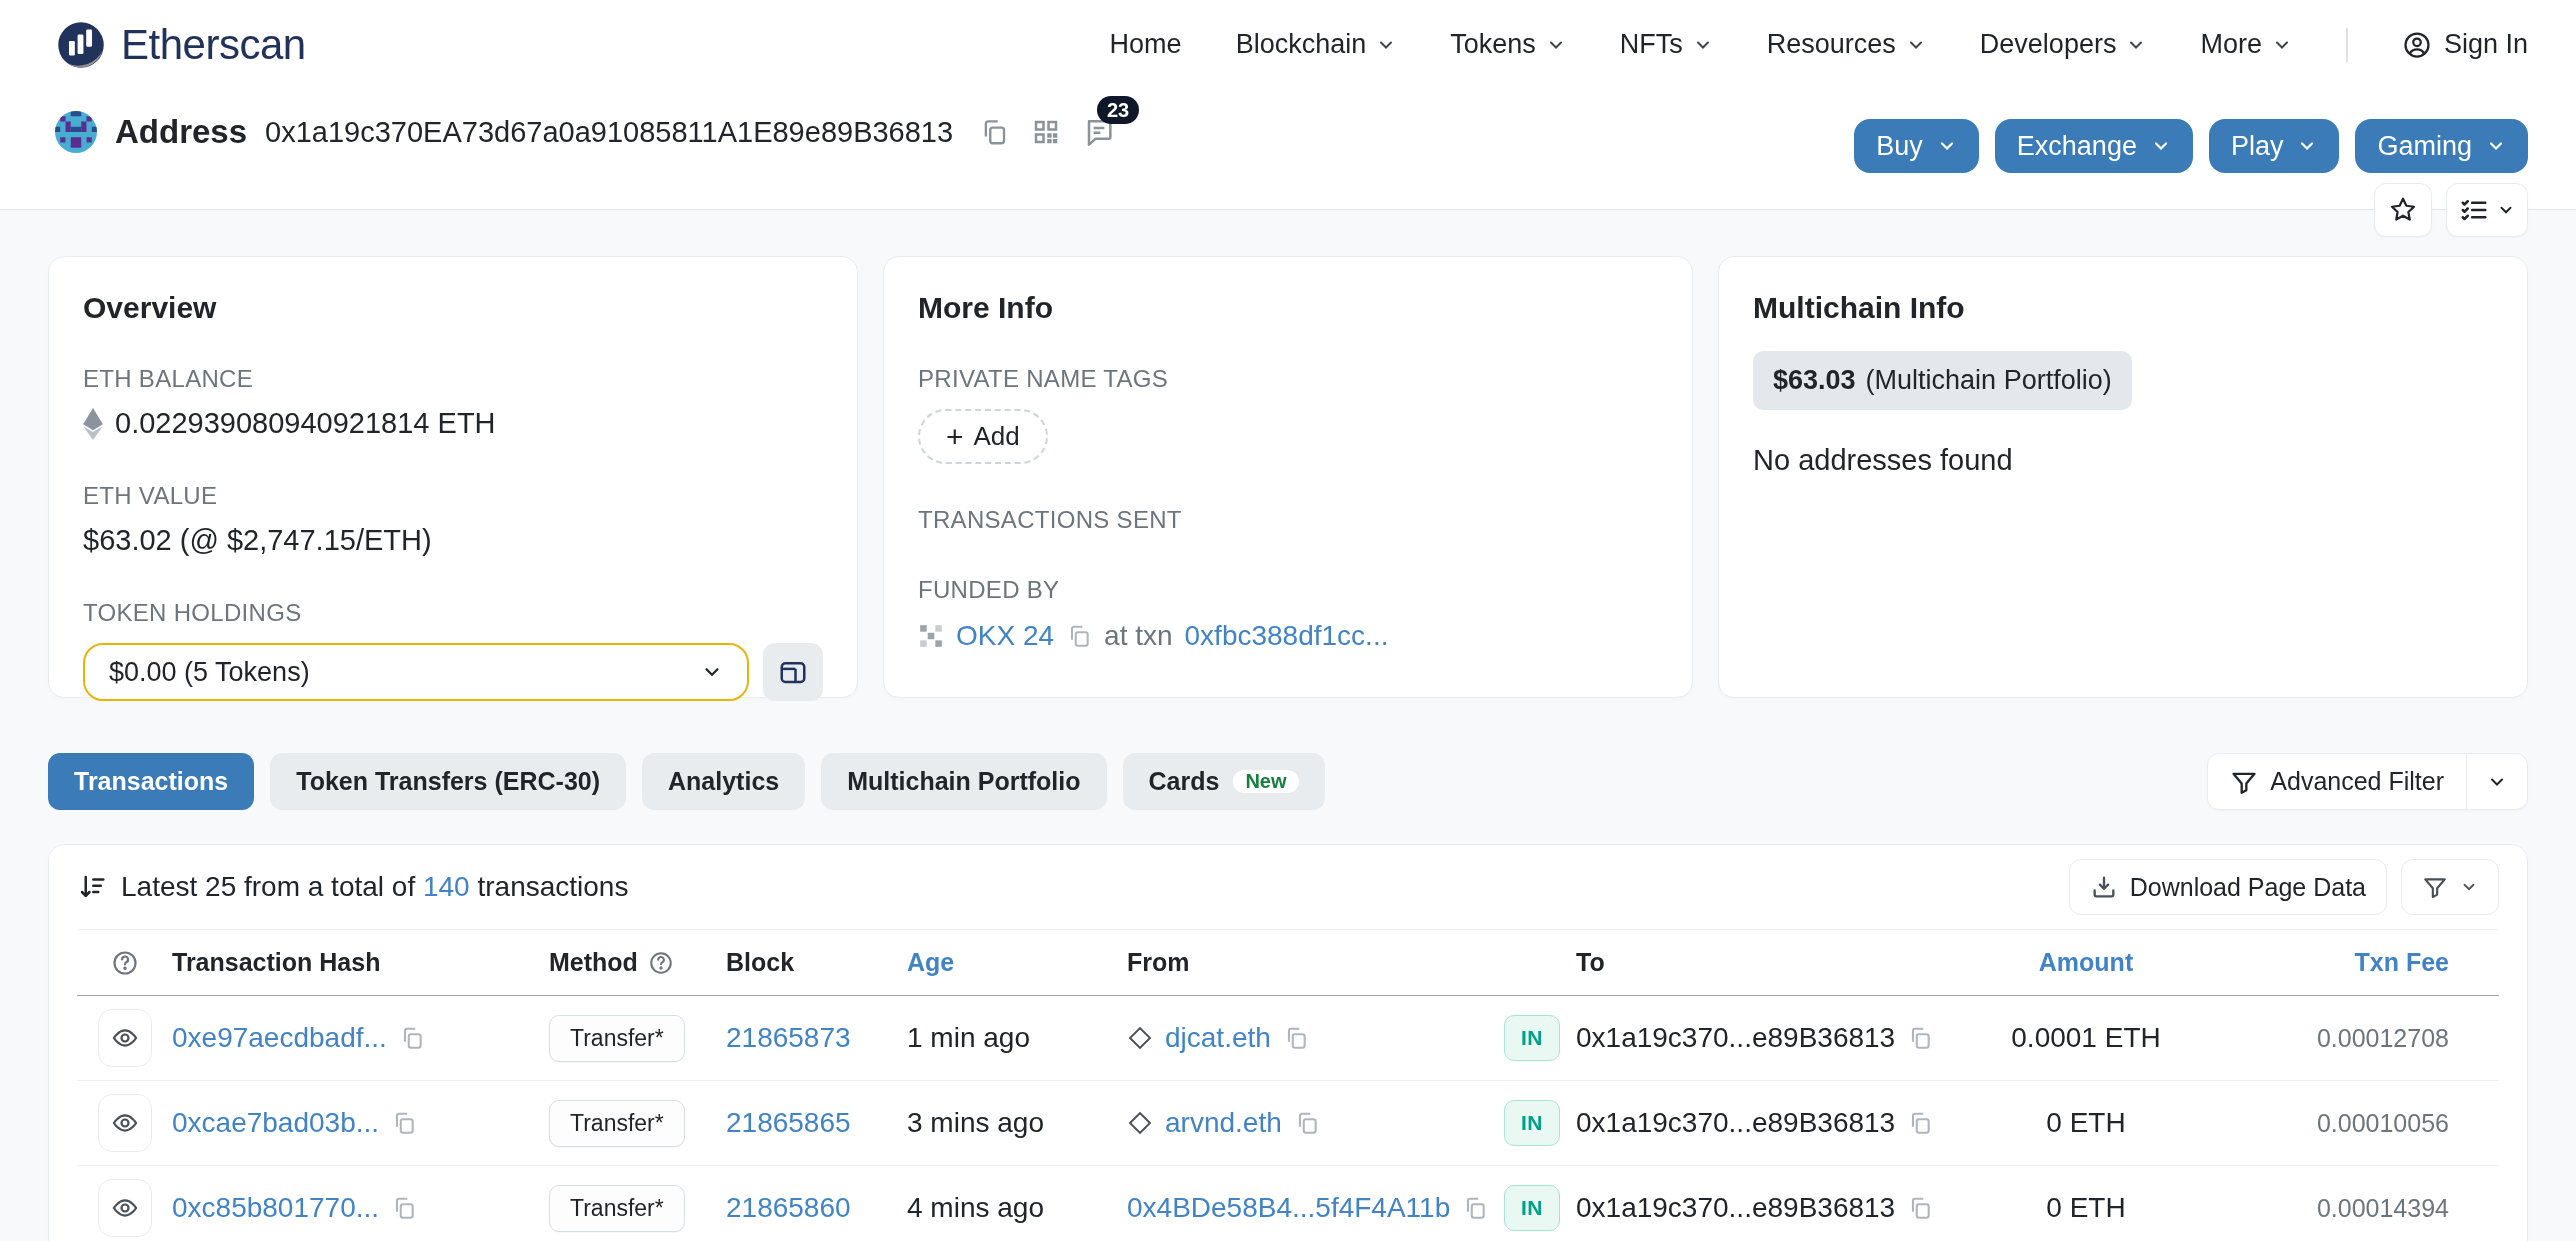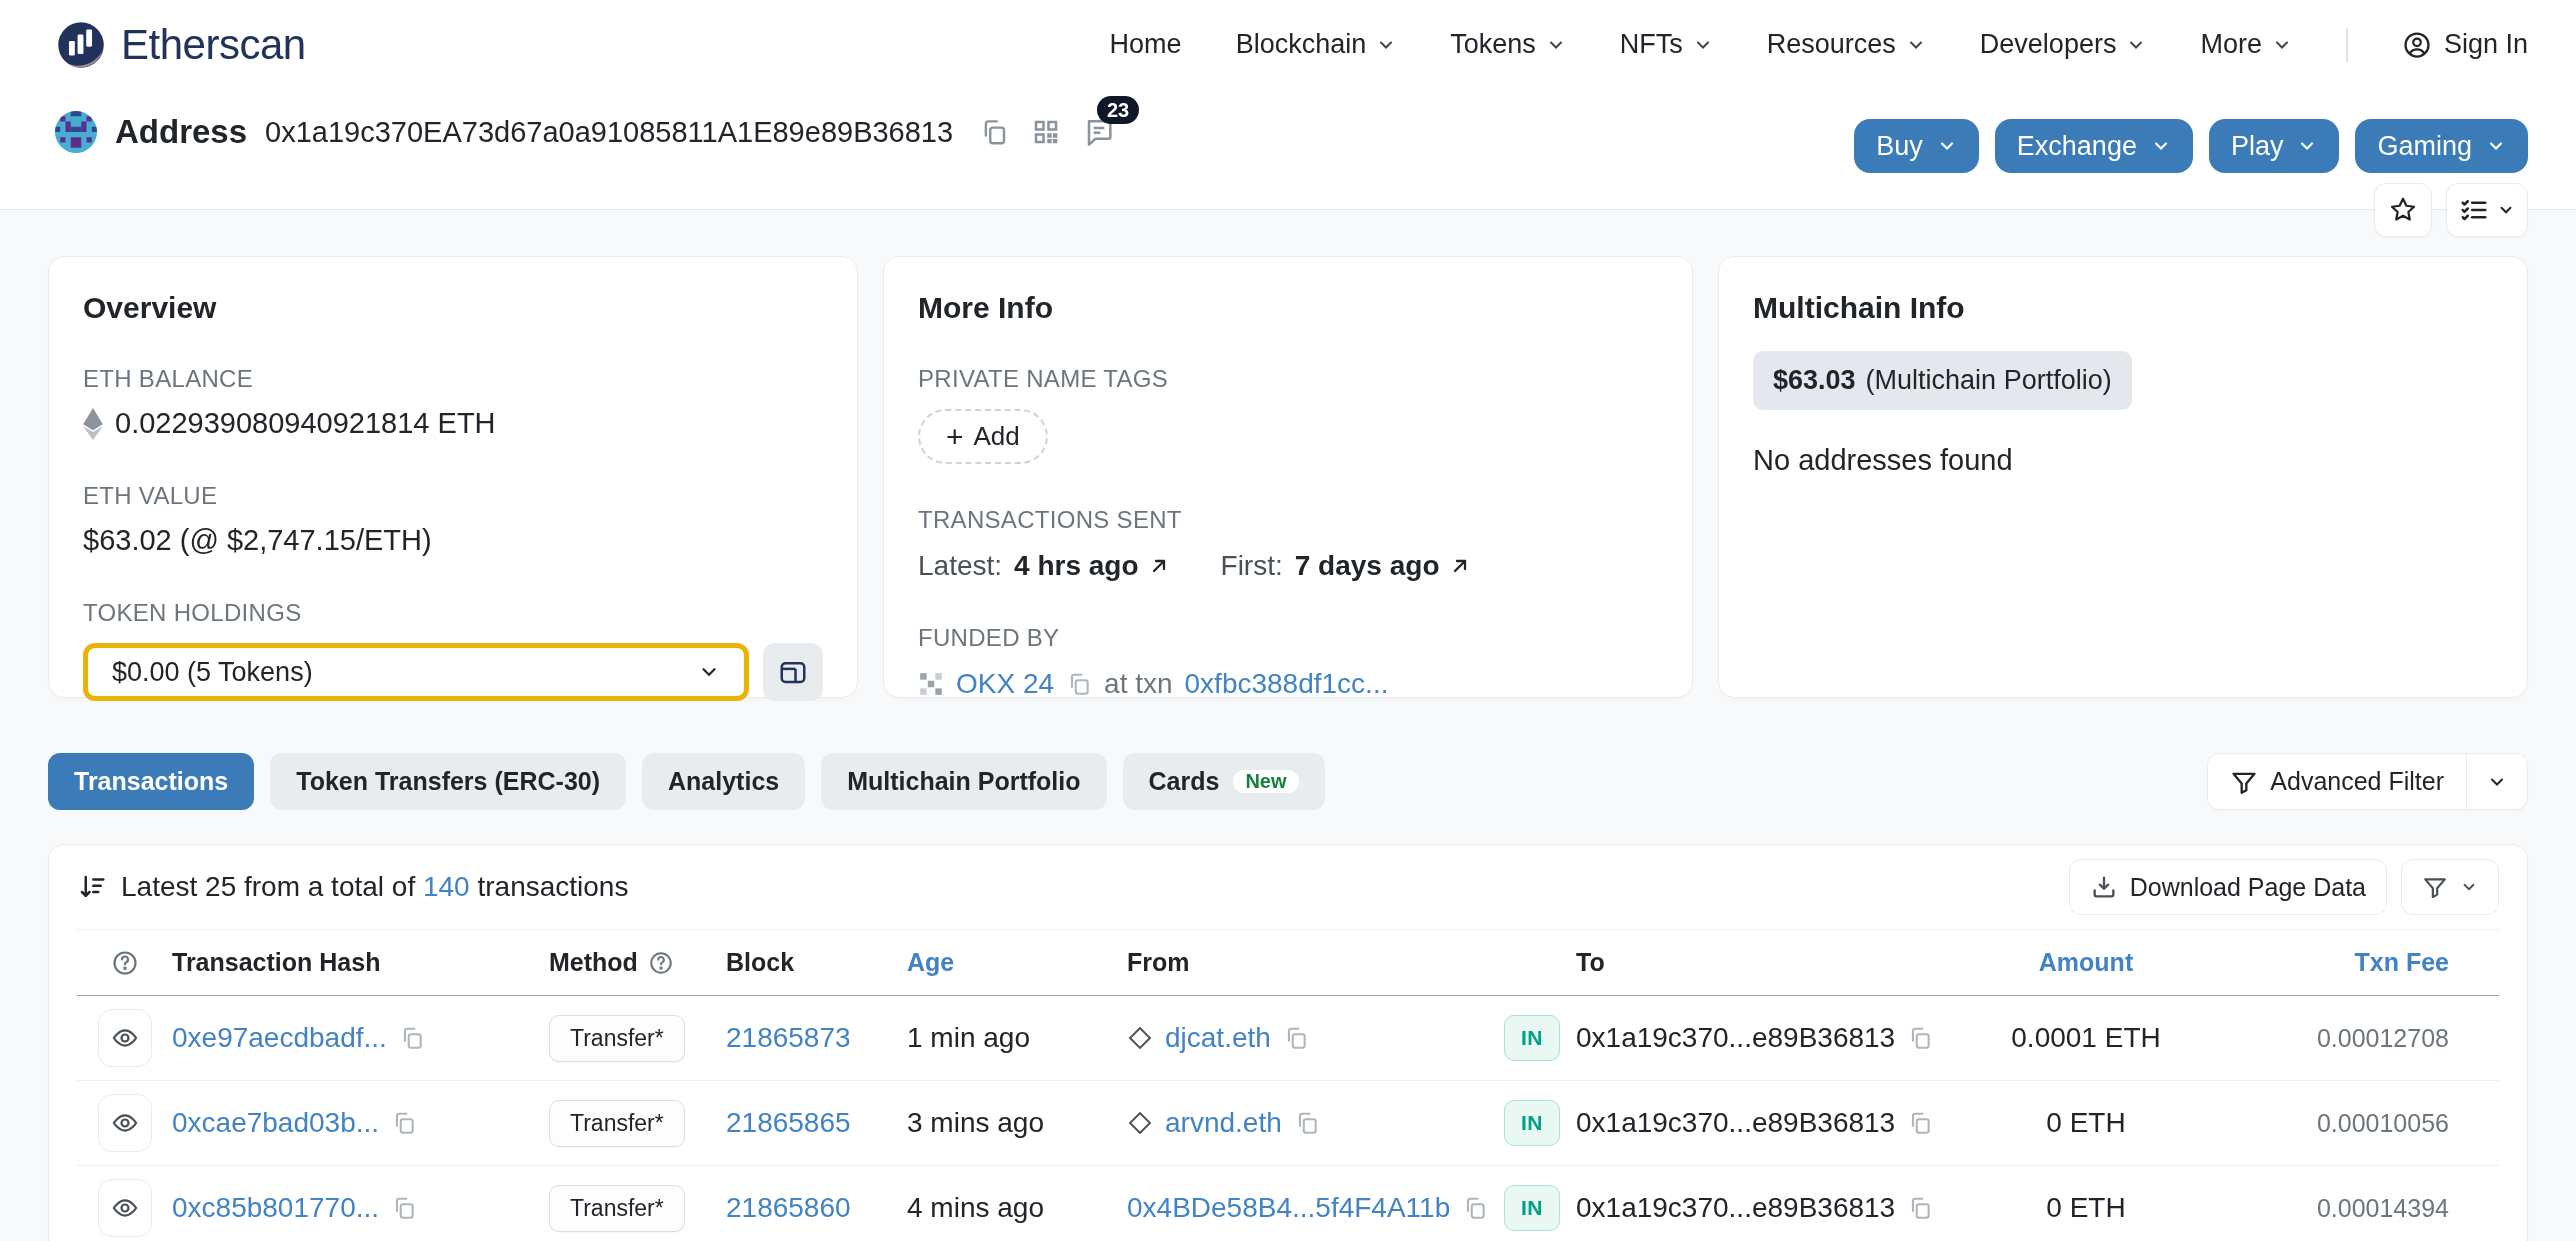--- a/index.html
+++ b/index.html
@@ -32,21 +32,21 @@
   .main { background:#f8f9fb; border-top:1px solid #e4e7ea; position:relative; padding:0 48px 0 48px; }
   .fav-buttons { position:absolute; top:-27px; right:48px; display:flex; gap:14px; }
   .icon-btn { height:54px; min-width:58px; background:#fff; border:1px solid #e9ecef; border-radius:12px; display:flex; align-items:center; justify-content:center; gap:8px; padding:0 12px; box-shadow:0 1px 2px rgba(0,0,0,.04); cursor:pointer; color:#212529; }
 
   .cards { margin-top:46px; display:grid; grid-template-columns:repeat(3,1fr); gap:25px; }
   .card { background:#fff; border:1px solid #e9ecef; border-radius:16px; padding:30px 34px; height:442px; box-shadow:0 2px 4px rgba(0,0,0,.02); }
   .card h2 { font-size:30px; font-weight:700; margin-top:4px; }
   .ov-label { font-size:24px; color:#6c757d; margin-top:42px; letter-spacing:0.3px; }
   .ov-value { font-size:29px; margin-top:14px; display:flex; align-items:center; gap:12px; }
   .holdings-row { display:flex; gap:14px; margin-top:16px; align-items:center; }
-  .select-box { flex:1; height:58px; border:5px solid #eab308; border-radius:12px; background:#fff; display:flex; align-items:center; justify-content:space-between; padding:0 24px; font-size:27px; cursor:pointer; }
+  .select-box { flex:1; height:58px; border:2px solid #eab308; border-radius:20px; background:#fff; display:flex; align-items:center; justify-content:space-between; padding:0 24px; font-size:27px; cursor:pointer; }
   .wallet-btn { width:60px; height:58px; background:#e9ecef; border:none; border-radius:12px; display:flex; align-items:center; justify-content:center; cursor:pointer; }
   .add-btn { margin-top:16px; display:inline-flex; align-items:center; gap:10px; border:2px dashed #ced4da; background:#fff; border-radius:992px; padding:10px 26px; font-size:26px; font-family:inherit; cursor:pointer; color:#212529; }
   .sent-row { margin-top:16px; font-size:28px; display:flex; gap:12px; align-items:center; flex-wrap:wrap; }
   .sent-label { color:#495057; }
   .sent-value { font-weight:600; display:flex; align-items:center; gap:8px; }
   .sent-gap { width:26px; }
   .funded-row { margin-top:16px; font-size:28px; display:flex; align-items:center; gap:12px; }
   .link { color:#4183c4; text-decoration:none; cursor:pointer; }
   .muted { color:#6c757d;text-align:right; }
   .mc-badge { display:inline-flex; gap:10px; margin-top:26px; background:#e4e8ec; border-radius:10px; padding:14px 20px; font-size:27px; }
@@ -310,43 +310,20 @@
     </section>
 
     <section class="card">
       <h2>More Info</h2>
       <div class="ov-label" style="margin-top:40px">PRIVATE NAME TAGS</div>
       <button class="add-btn">
         <span style="font-size:30px; line-height:1;">+</span>
         <span>Add</span>
       </button>
       <div class="ov-label">TRANSACTIONS SENT</div>
-      <div class="sent-row">
-        <span class="sent-label">Latest:</span>
-        <span class="sent-value">
-          <span>4 hrs ago</span>
-          <span>
-              <svg width="24" height="24" viewBox="0 0 24 24" fill="none" stroke="#212529" stroke-width="2.3" stroke-linecap="round" stroke-linejoin="round">
-                <path d="M7 17L17 7"></path>
-                <path d="M9 7h8v8"></path>
-              </svg>
-            </span>
-        </span>
-        <span class="sent-gap"></span>
-        <span class="sent-label">First:</span>
-        <span class="sent-value">
-          <span>7 days ago</span>
-          <span>
-              <svg width="24" height="24" viewBox="0 0 24 24" fill="none" stroke="#212529" stroke-width="2.3" stroke-linecap="round" stroke-linejoin="round">
-                <path d="M7 17L17 7"></path>
-                <path d="M9 7h8v8"></path>
-              </svg>
-            </span>
-        </span>
-      </div>
       <div class="ov-label">FUNDED BY</div>
       <div class="funded-row">
         <span>
             <svg width="26" height="26" viewBox="0 0 24 24" fill="#9aa4ad">
               <rect x="2" y="2" width="6" height="6"></rect>
               <rect x="9" y="9" width="6" height="6"></rect>
               <rect x="16" y="2" width="6" height="6" opacity=".55"></rect>
               <rect x="2" y="16" width="6" height="6" opacity=".55"></rect>
               <rect x="16" y="16" width="6" height="6"></rect>
             </svg>

